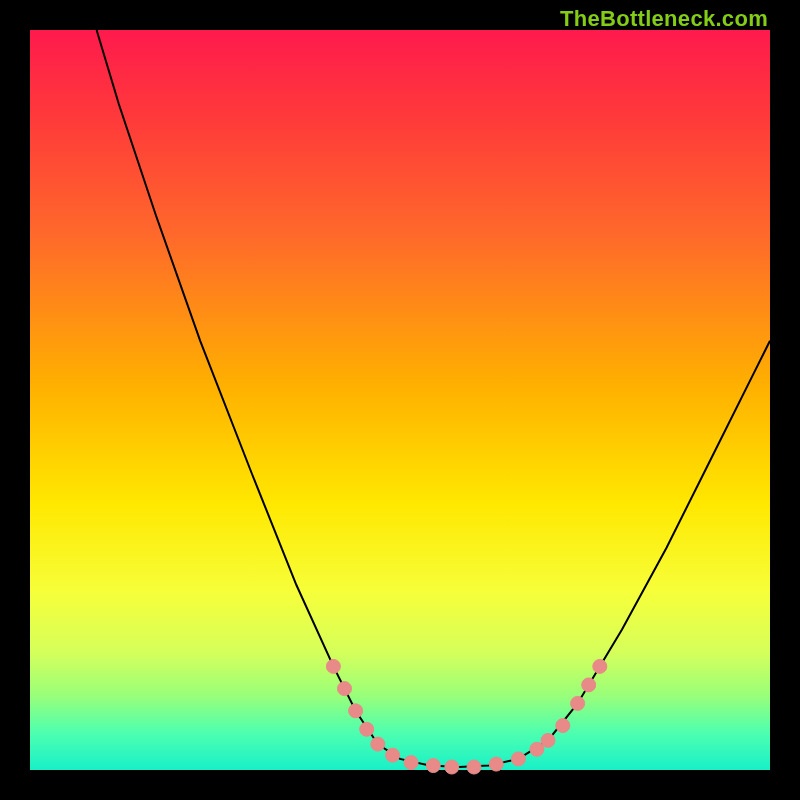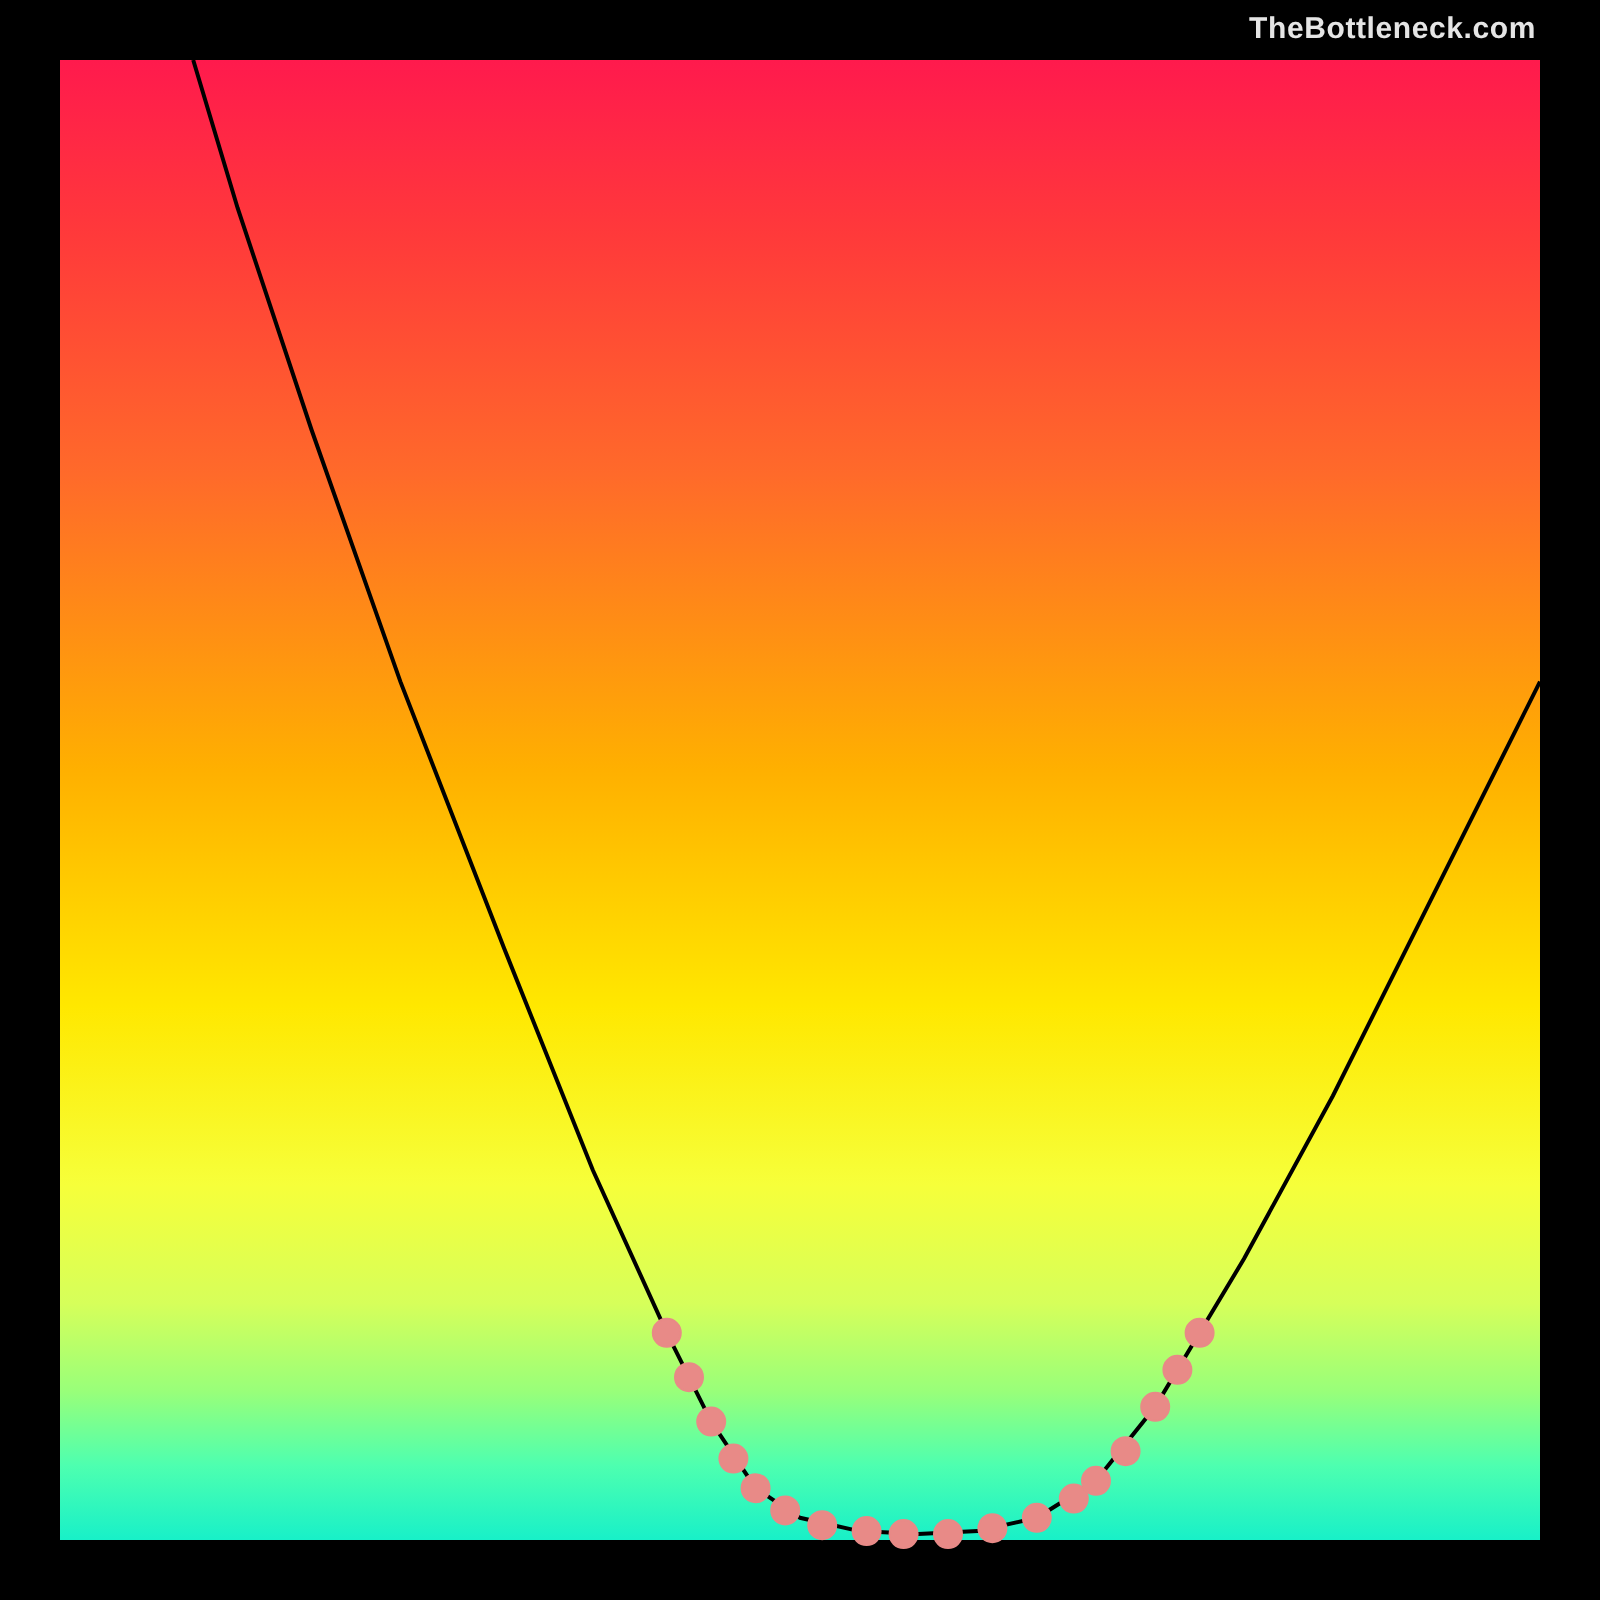--- a/index.html
+++ b/index.html
@@ -33,22 +33,22 @@
       #d6ff5a 84%,
       #98ff7a 90%,
       #4dffb0 95%,
       #18f0c8 100%
     );
   }
   .attribution {
     position: absolute;
     top: 6px;
     right: 32px;
-    color: #e5e5e5;
-    font-size: 15px;
+    color: #84cc16;
+    font-size: 22px;
     font-weight: 600;
     letter-spacing: 0.3px;
     user-select: none;
   }
   svg.curve-layer {
     position: absolute;
     left: 0;
     top: 0;
     width: 740px;
     height: 740px;

